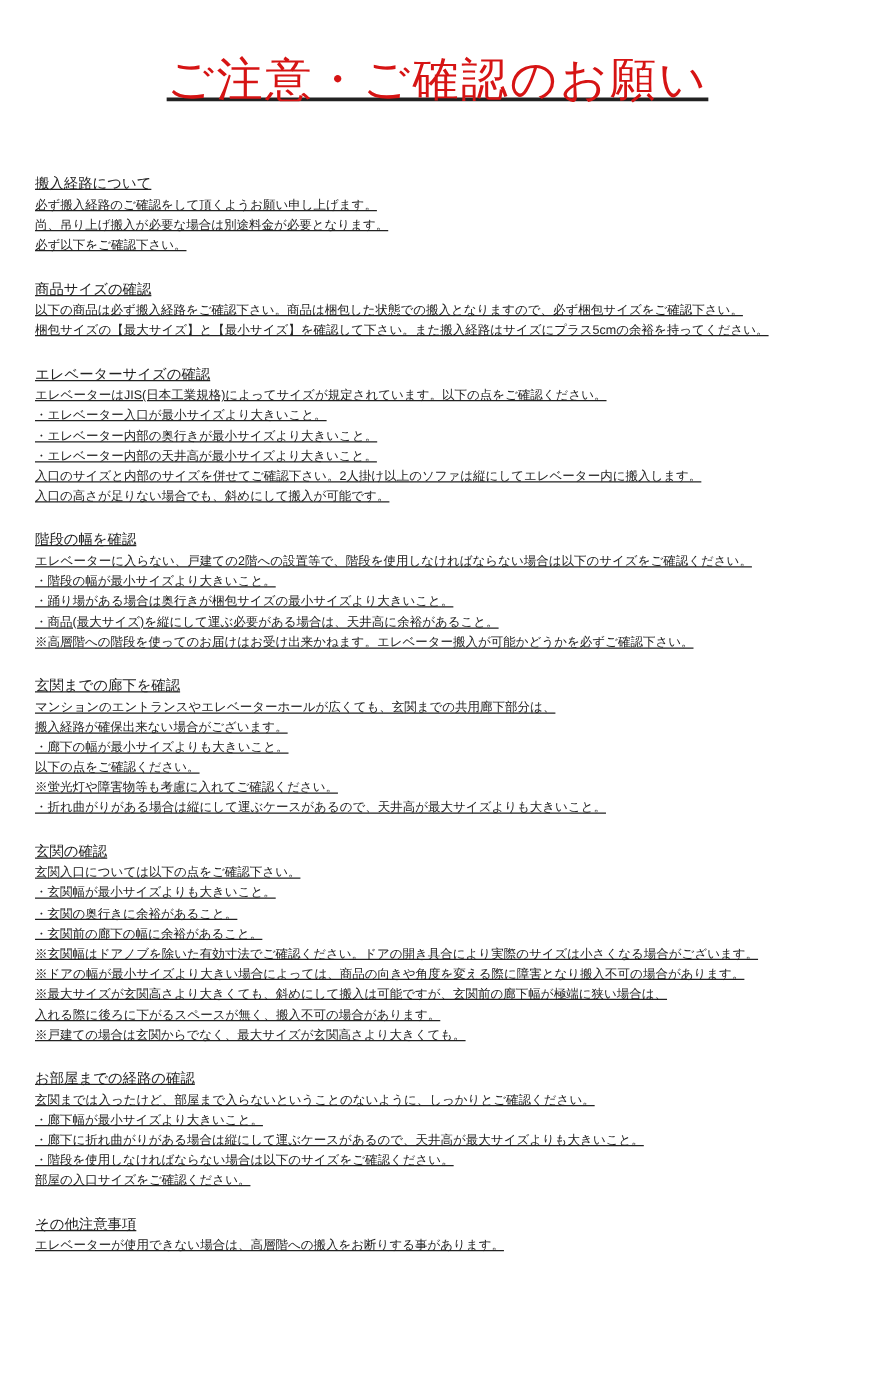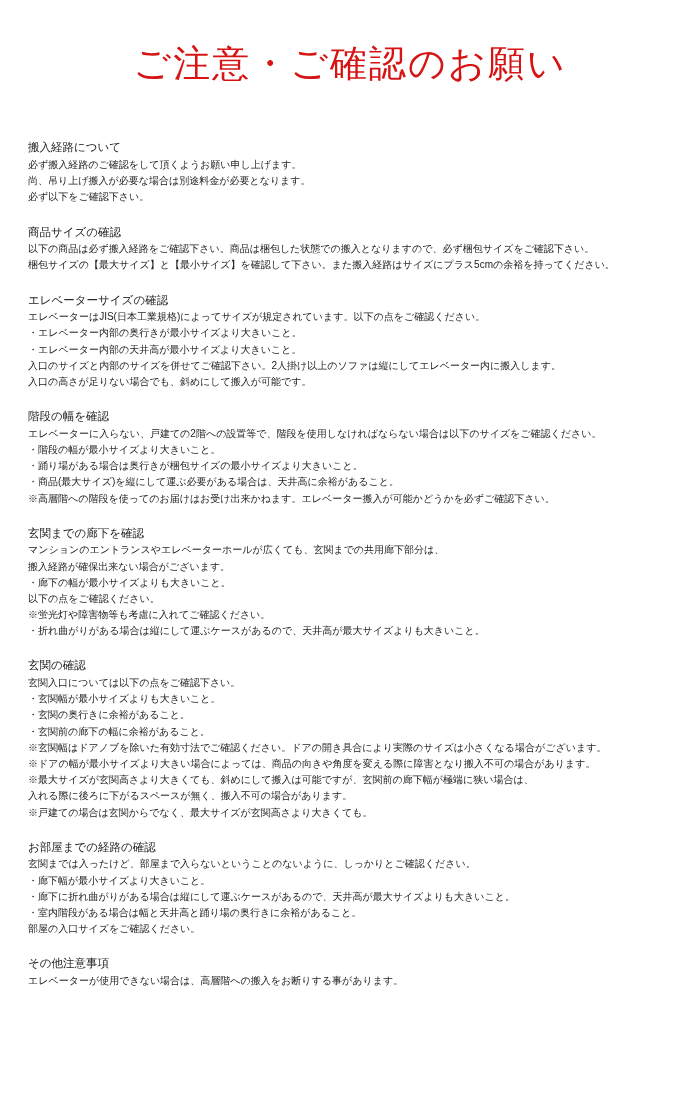--- a/index.html
+++ b/index.html
@@ -12,20 +12,21 @@
     height: 1100px;
     font-family: "Liberation Sans", sans-serif;
     color: #222222;
     overflow: hidden;
   }
   .page {
     width: 700px;
     height: 896px;
     position: relative;
     box-sizing: border-box;
+    text-decoration: underline;
   }
   .headline {
     text-align: center;
     color: #d61414;
     font-size: 37px;
     font-weight: normal;
     letter-spacing: 2px;
     margin: 0;
     padding: 42px 0 0 0;
     line-height: 1.2;
@@ -69,20 +70,21 @@
         <p class="line">必ず以下をご確認下さい。</p>
       </div>
       <div class="section">
         <p class="heading">商品サイズの確認</p>
         <p class="line">以下の商品は必ず搬入経路をご確認下さい。商品は梱包した状態での搬入となりますので、必ず梱包サイズをご確認下さい。</p>
         <p class="line">梱包サイズの【最大サイズ】と【最小サイズ】を確認して下さい。また搬入経路はサイズにプラス5cmの余裕を持ってください。</p>
       </div>
       <div class="section">
         <p class="heading">エレベーターサイズの確認</p>
         <p class="line">エレベーターはJIS(日本工業規格)によってサイズが規定されています。以下の点をご確認ください。</p>
+        <p class="line">・エレベーター入口が最小サイズより大きいこと。</p>
         <p class="line">・エレベーター内部の奥行きが最小サイズより大きいこと。</p>
         <p class="line">・エレベーター内部の天井高が最小サイズより大きいこと。</p>
         <p class="line">入口のサイズと内部のサイズを併せてご確認下さい。2人掛け以上のソファは縦にしてエレベーター内に搬入します。</p>
         <p class="line">入口の高さが足りない場合でも、斜めにして搬入が可能です。</p>
       </div>
       <div class="section">
         <p class="heading">階段の幅を確認</p>
         <p class="line">エレベーターに入らない、戸建ての2階への設置等で、階段を使用しなければならない場合は以下のサイズをご確認ください。</p>
         <p class="line">・階段の幅が最小サイズより大きいこと。</p>
         <p class="line">・踊り場がある場合は奥行きが梱包サイズの最小サイズより大きいこと。</p>
@@ -108,21 +110,21 @@
         <p class="line">※ドアの幅が最小サイズより大きい場合によっては、商品の向きや角度を変える際に障害となり搬入不可の場合があります。</p>
         <p class="line">※最大サイズが玄関高さより大きくても、斜めにして搬入は可能ですが、玄関前の廊下幅が極端に狭い場合は、</p>
         <p class="line">入れる際に後ろに下がるスペースが無く、搬入不可の場合があります。</p>
         <p class="line">※戸建ての場合は玄関からでなく、最大サイズが玄関高さより大きくても。</p>
       </div>
       <div class="section">
         <p class="heading">お部屋までの経路の確認</p>
         <p class="line">玄関までは入ったけど、部屋まで入らないということのないように、しっかりとご確認ください。</p>
         <p class="line">・廊下幅が最小サイズより大きいこと。</p>
         <p class="line">・廊下に折れ曲がりがある場合は縦にして運ぶケースがあるので、天井高が最大サイズよりも大きいこと。</p>
-        <p class="line">・室内階段がある場合は幅と天井高と踊り場の奥行きに余裕があること。</p>
+        <p class="line">・階段を使用しなければならない場合は以下のサイズをご確認ください。</p>
         <p class="line">部屋の入口サイズをご確認ください。</p>
       </div>
       <div class="section">
         <p class="heading">その他注意事項</p>
         <p class="line">エレベーターが使用できない場合は、高層階への搬入をお断りする事があります。</p>
       </div>
     </div>
 
 </div>
 

